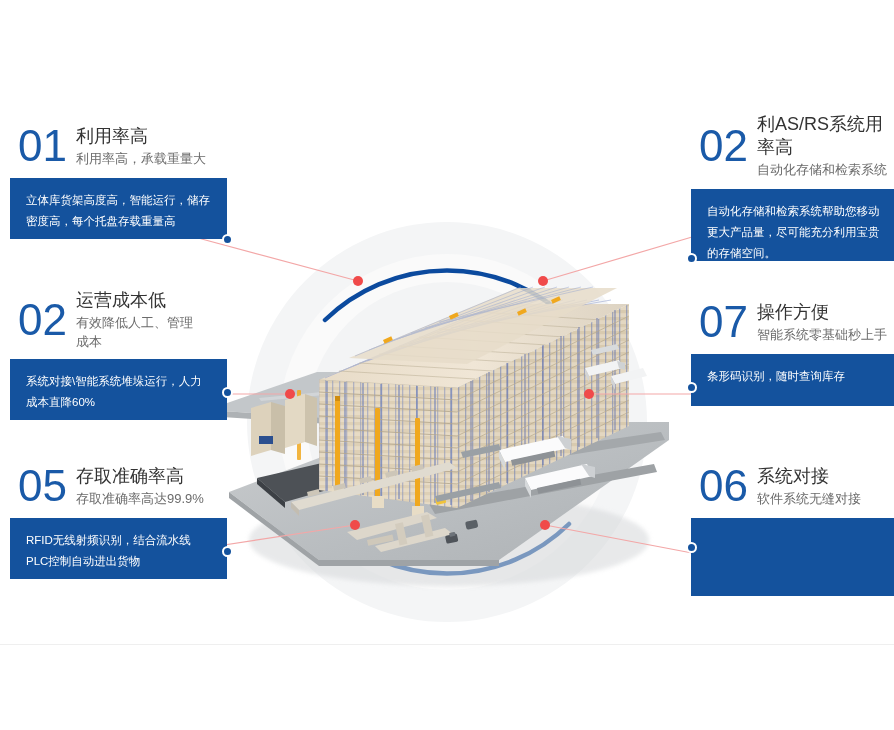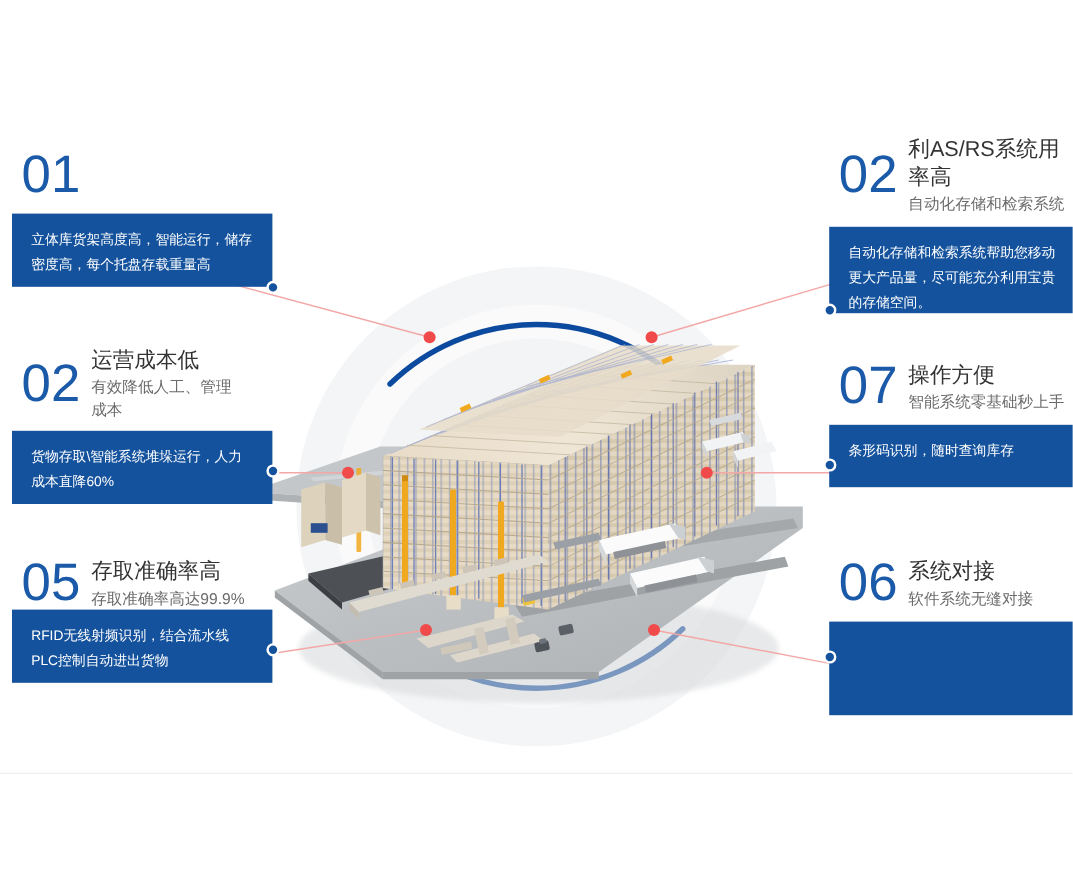--- a/index.html
+++ b/index.html
@@ -344,20 +344,24 @@
     <line x1="198" y1="549" x2="355" y2="525" stroke="#f3a7a7" stroke-width="1.2"></line>
     <circle cx="355" cy="525" r="5" fill="#f04a4a"></circle>
 
     <line x1="692" y1="553" x2="545" y2="525" stroke="#f3a7a7" stroke-width="1.2"></line>
     <circle cx="545" cy="525" r="5" fill="#f04a4a"></circle>
   </svg>
 
   <div class="block left" style="left:10px; top:124px;">
     <div class="blk-head">
       <div class="num">01</div>
+      <div class="titles">
+        <div class="t1">利用率高</div>
+        <div class="t2">利用率高，承载重量大</div>
+      </div>
     </div>
     <div class="card" style="margin-top:10px; height:61px;">
       <p>立体库货架高度高，智能运行，储存密度高，每个托盘存载重量高</p>
       <span class="node" style="right:-5.5px; bottom:-5.5px;"></span>
     </div>
   </div>
 
   <div class="block right" style="left:691px; top:112px;">
     <div class="blk-head">
       <div class="num">02</div>
@@ -375,21 +379,21 @@
 
   <div class="block left" style="left:10px; top:288px;">
     <div class="blk-head">
       <div class="num">02</div>
       <div class="titles">
         <div class="t1">运营成本低</div>
         <div class="t2" style="width:128px;">有效降低人工、管理成本</div>
       </div>
     </div>
     <div class="card" style="margin-top:8px; height:61px;">
-      <p>货物存取\智能系统堆垛运行，人力成本直降60%</p>
+      <p>系统对接\智能系统堆垛运行，人力成本直降60%</p>
       <span class="node" style="right:-5.5px; top:28px;"></span>
     </div>
   </div>
 
   <div class="block right" style="left:691px; top:300px;">
     <div class="blk-head">
       <div class="num">07</div>
       <div class="titles">
         <div class="t1">操作方便</div>
         <div class="t2">智能系统零基础秒上手</div>
@@ -402,21 +406,21 @@
   </div>
 
   <div class="block left" style="left:10px; top:464px;">
     <div class="blk-head">
       <div class="num">05</div>
       <div class="titles">
         <div class="t1">存取准确率高</div>
         <div class="t2">存取准确率高达99.9%</div>
       </div>
     </div>
-    <div class="card" style="height:61px;">
+    <div class="card" style="margin-top:10px; height:61px;">
       <p>RFID无线射频识别，结合流水线PLC控制自动进出货物</p>
       <span class="node" style="right:-5.5px; top:28px;"></span>
     </div>
   </div>
 
   <div class="block right" style="left:691px; top:464px;">
     <div class="blk-head">
       <div class="num">06</div>
       <div class="titles">
         <div class="t1">系统对接</div>

